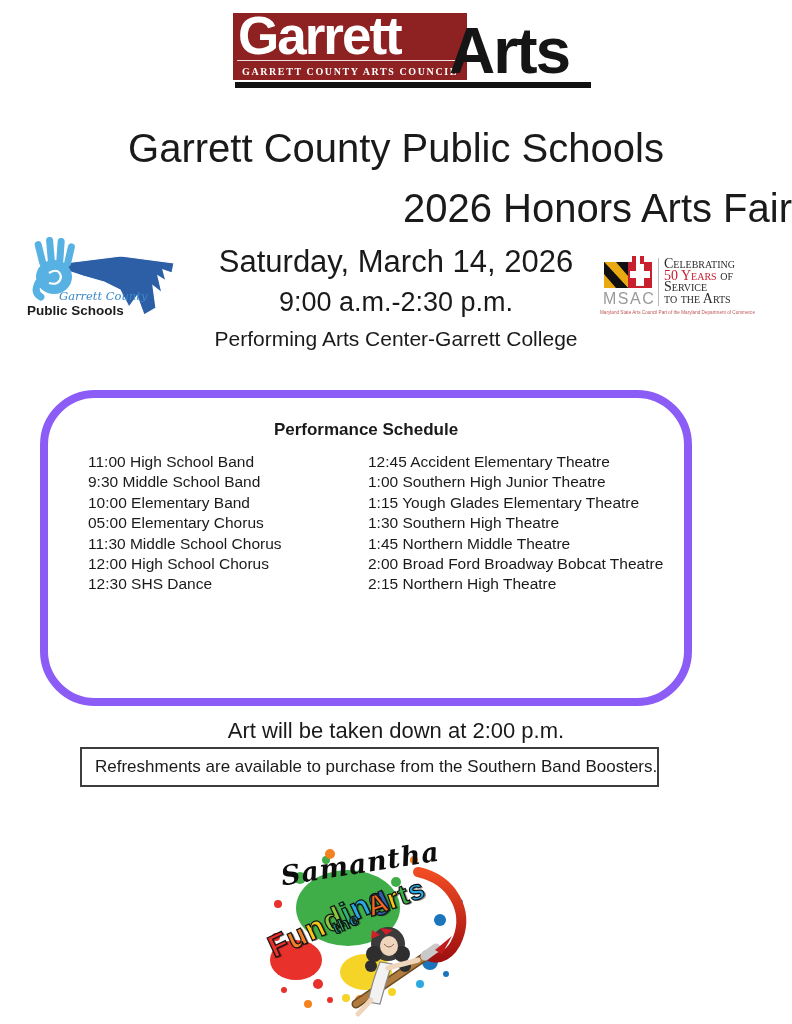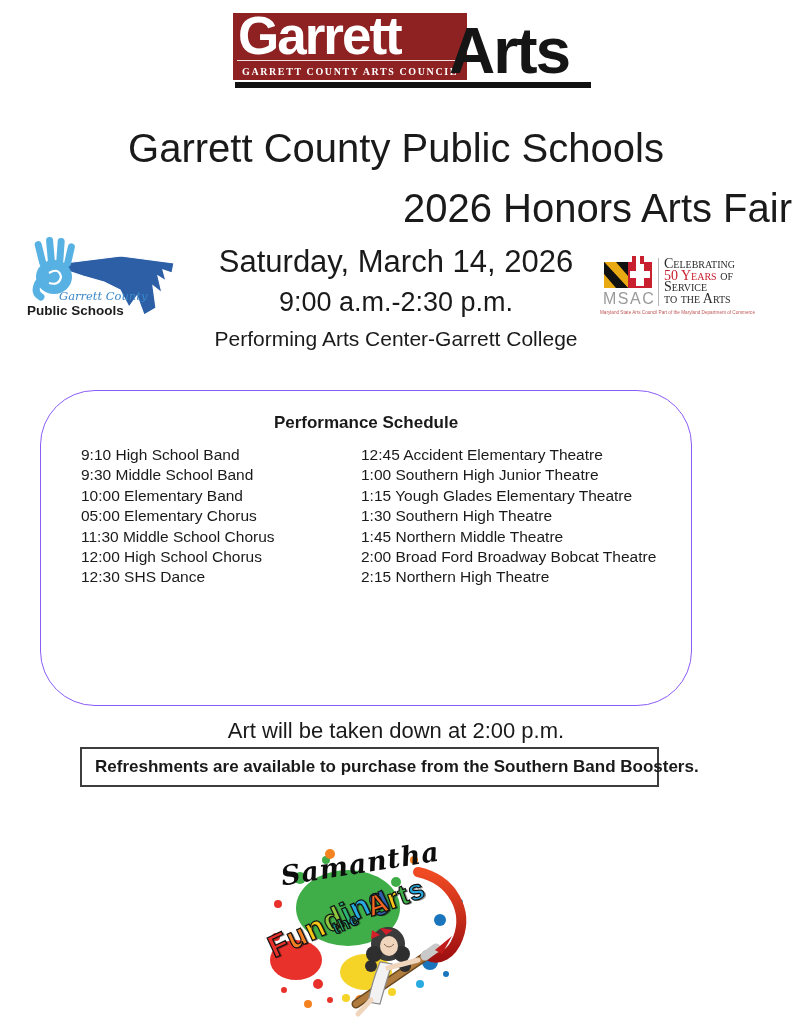--- a/index.html
+++ b/index.html
@@ -29,30 +29,30 @@
 
   
   .msac { position:absolute; left:600px; top:256px; width:168px; height:62px; }
   .msac-acronym { position:absolute; left:3px; top:34px; font-size:16px; letter-spacing:1.5px; color:#9a9a9a; }
   .msac-divider { position:absolute; left:58px; top:2px; width:1px; height:48px; background:#b8b8b8; }
   .msac-text { position:absolute; left:64px; top:2px; width:104px; font-family:"Liberation Serif", serif; font-variant:small-caps; color:#2b2b2b; font-size:14px; line-height:11.5px; }
   .msac-red { color:#c8202f; font-weight:normal; }
   .msac-fine { position:absolute; left:0; top:54px; width:280px; font-size:8px; color:#c05959; white-space:nowrap; transform:scale(.58); transform-origin:left top; }
 
   
-  .sched-box { position:absolute; left:40px; top:390px; width:652px; height:316px; border:1px solid #8b5cf6; border-radius:55px; background:#fff;padding-left:15px; }
+  .sched-box { position:absolute; left:40px; top:390px; width:652px; height:316px; border:8px solid #8b5cf6; border-radius:55px; background:#fff;padding-left:15px; }
   .sched-title { position:absolute; left:0; top:22px; width:100%; text-align:center; font-size:17px; font-weight:bold; color:#1a1a1a; }
   .sched-col { position:absolute; top:54px; font-size:15.5px; line-height:20.4px; color:#1a1a1a; }
   .sched-col.left  { left:40px; }
   .sched-col.right { left:320px; }
 
   
   .takedown { position:absolute; left:0; top:718px; width:792px; text-align:center; font-size:22px; color:#1a1a1a; }
   .refresh-box { position:absolute; left:80px; top:747px; width:579px; height:40px; border:2px solid #3d3d3d; }
-  .refresh-text { position:absolute; left:13px; top:0; line-height:36px; font-size:17px; color:#1a1a1a; white-space:nowrap;font-weight:bold; }
+  .refresh-text { position:absolute; left:13px; top:0; line-height:36px; font-size:17px; color:#1a1a1a; white-space:nowrap; }
   .disclaimer { position:absolute; left:0; top:792px; width:792px; text-align:center; font-size:15px; font-weight:bold; color:#1a1a1a; }
 
   
   .sfa { position:absolute; left:268px; top:842px; width:218px; height:182px; }
   .sfa-svg { position:absolute; left:0; top:0; }
   .sfa-samantha { position:absolute; left:12px; top:6px; width:160px; font-family:"DejaVu Serif", serif; font-style:italic; font-weight:bold; font-size:27px; color:#0d0d0d; transform:rotate(-9deg); letter-spacing:1px; text-align:center; }
   .bubble span { display:inline-block; -webkit-text-stroke:1.2px #101010; text-shadow:1.5px 1.5px 0 rgba(20,20,20,.45); }
   .sfa-funding { position:absolute; left:-4px; top:62px; font-size:31px; font-weight:bold; transform:rotate(-25deg); letter-spacing:1px; }
   .sfa-the { position:absolute; left:64px; top:72px; font-size:17px; font-weight:bold; transform:rotate(-25deg); letter-spacing:1px; }
   .sfa-arts { position:absolute; left:98px; top:40px; font-size:28px; font-weight:bold; transform:rotate(-20deg); letter-spacing:1px; }
@@ -116,21 +116,21 @@
       <div>Celebrating</div>
       <div><span class="msac-red">50 Years</span><span> of Service</span></div>
       <div>to the Arts</div>
     </div>
     <div class="msac-fine">Maryland State Arts Council Part of the Maryland Department of Commerce</div>
   </div>
 
   <div class="sched-box">
     <div class="sched-title">Performance Schedule</div>
     <div class="sched-col left">
-      <div class="sched-item">9:10 High School Band</div>
+      <div class="sched-item">11:00 High School Band</div>
       <div class="sched-item">9:30 Middle School Band</div>
       <div class="sched-item">10:00 Elementary Band</div>
       <div class="sched-item">05:00 Elementary Chorus</div>
       <div class="sched-item">11:30 Middle School Chorus</div>
       <div class="sched-item">12:00 High School Chorus</div>
       <div class="sched-item">12:30 SHS Dance</div>
     </div>
     <div class="sched-col right">
       <div class="sched-item">12:45 Accident Elementary Theatre</div>
       <div class="sched-item">1:00 Southern High Junior Theatre</div>

